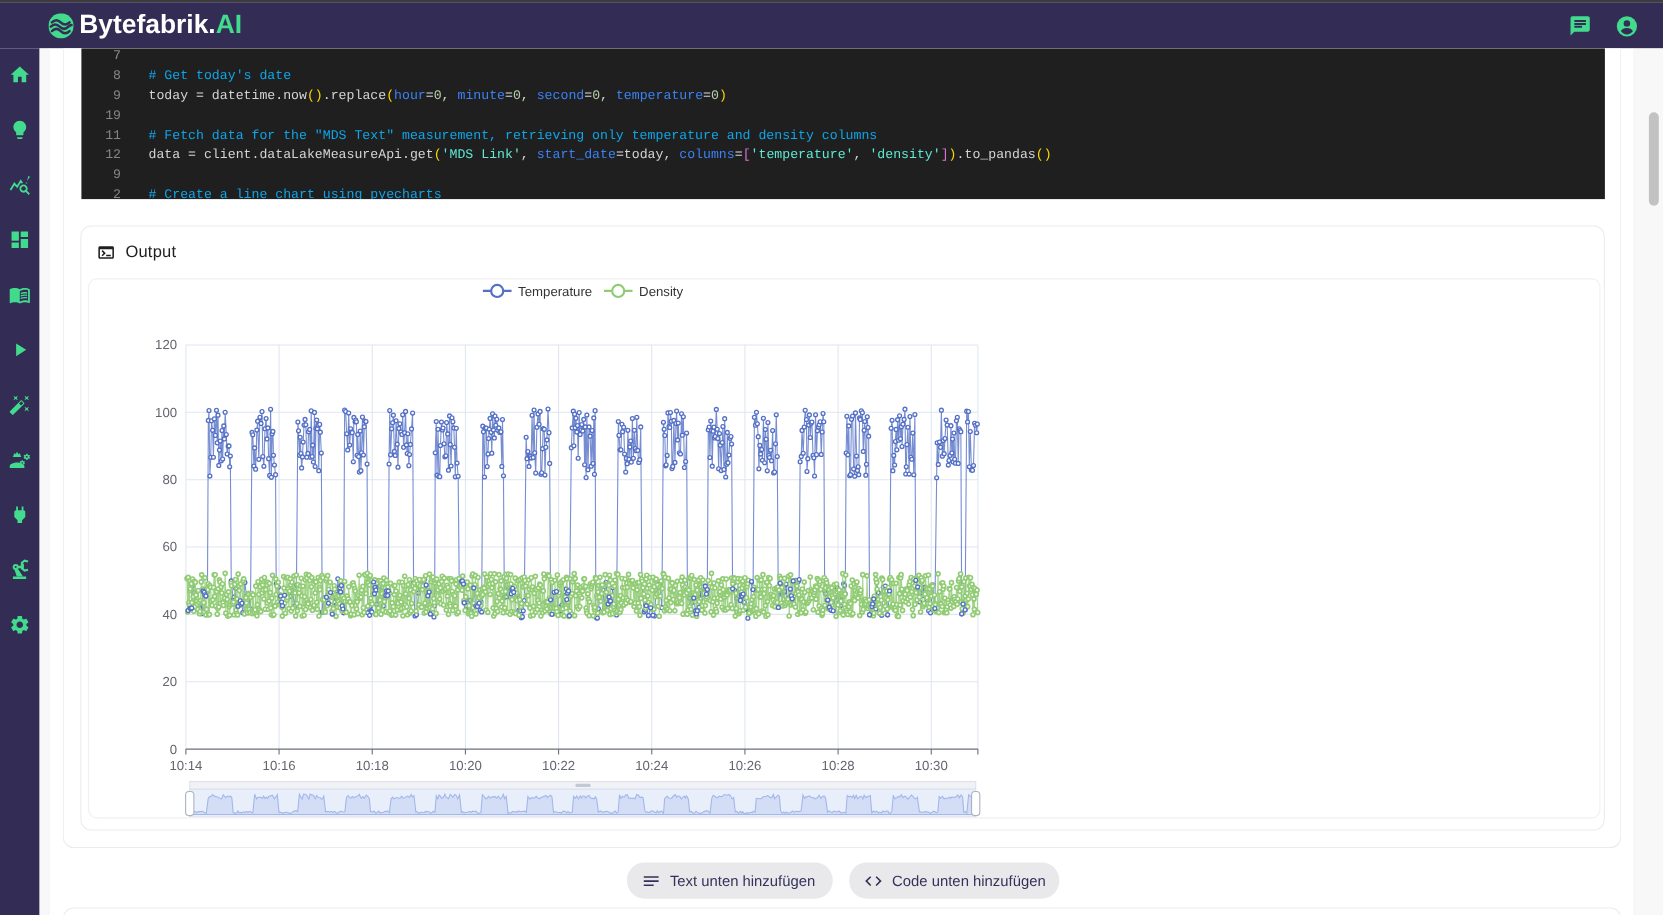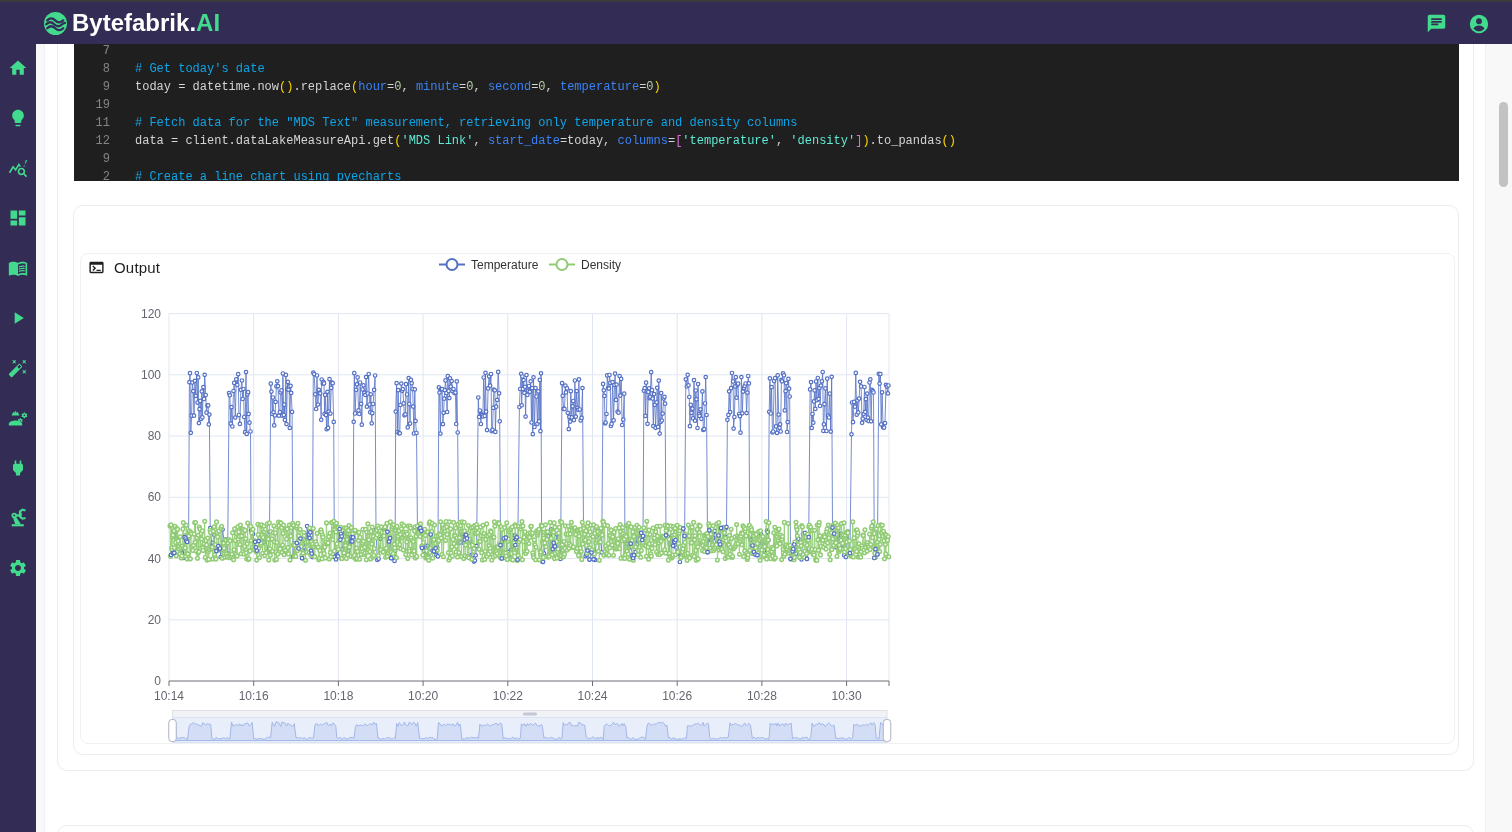--- a/index.html
+++ b/index.html
@@ -18,21 +18,21 @@
     border:1px solid #ececee; border-top:none; border-radius:0 0 10px 10px; }
   #code { left:74px; top:44px; width:1385px; height:137px; background:#1f1f1f; overflow:hidden; }
   #code pre { position:absolute; left:0; top:-2px; font-family:"Liberation Mono", monospace;
     font-size:12px; line-height:18px; color:#d4d4d4; white-space:pre; }
   .ln { display:inline-block; width:36px; text-align:right; color:#858585; padding-right:0; }
   .ind { display:inline-block; width:25px; }
   .cmt { color:#0ea5e9; } .str { color:#5eead4; } .num { color:#b5cea8; }
   .prm { color:#3b82f6;text-align:center; } .b1 { color:#ffd700; } .b2 { color:#da70d6; }
   #card { left:73px; top:205px; width:1386px; height:550px; background:#fff;
     border:1px solid #ececee; border-radius:10px; }
-  #cardhead { position:absolute; left:14px; top:15px; display:flex; align-items:flex-end;margin-top:38px; }
+  #cardhead { position:absolute; left:14px; top:15px; display:flex; align-items:flex-end; }
   #cardhead svg { width:17px; height:17px; }
   #cardhead span { margin-left:9px; font-size:15px; font-weight:500; color:#1f1f21; letter-spacing:.2px; }
   #panel { position:absolute; left:6px; top:47px; width:1375px; height:491px;
     border:1px solid #f1f1f3; border-radius:8px; }
   #chart { position:absolute; left:-1px; top:-1px; }
   #btnrow { left:0; top:784px; width:1512px; height:32px; }
   .pill { position:absolute; height:33px; background:#e9e9eb; border-radius:16px;
     display:flex; align-items:center; font-size:13.5px; color:#34325a; }
   .pill svg { width:18px; height:18px; margin-right:8px; fill:#34325a; }
   #cell2 { left:57px; top:825px; width:1417px; height:30px; background:#fff;
@@ -2351,15 +2351,27 @@
           <rect x="92.5" y="457.5" width="714.5" height="7" fill="#f1f2f6" stroke="#dfe1e8" stroke-width="1"></rect>
           <rect x="443" y="459.5" width="14" height="3" rx="1.5" fill="#c3c8d4"></rect>
           <rect x="92.5" y="464.5" width="714.5" height="25.0" fill="#e9eefb" stroke="#dbe2f2" stroke-width="1"></rect>
           <path d="M94.5 487.5 L94.5 484.5 L95.5 485.4 L97.2 484.6 L98.8 485.8 L100.0 484.8 L101.2 484.8 L102.5 484.7 L103.9 484.5 L105.7 485.6 L107.5 486.5 L109.2 473.4 L110.5 471.2 L111.7 471.1 L113.3 469.4 L114.5 470.5 L116.0 471.2 L117.4 471.3 L118.5 471.9 L120.1 472.9 L121.4 473.2 L123.0 469.5 L124.1 470.9 L125.3 472.0 L127.0 470.7 L128.6 471.4 L129.8 470.7 L130.8 472.5 L131.9 485.5 L133.7 486.4 L135.3 485.8 L136.3 484.3 L137.6 486.0 L138.7 485.6 L139.8 486.1 L141.0 485.1 L142.3 485.8 L143.7 484.6 L145.3 485.7 L147.0 484.6 L148.5 485.4 L149.8 486.2 L151.5 469.1 L153.2 473.4 L154.4 471.9 L155.6 472.0 L156.8 471.6 L158.6 472.9 L159.6 470.8 L161.0 473.0 L162.1 471.6 L163.2 472.8 L164.6 470.7 L165.9 470.6 L167.7 469.9 L169.4 473.1 L171.1 471.3 L172.1 469.4 L173.7 485.7 L175.3 485.5 L176.9 486.4 L178.6 485.6 L180.3 485.4 L181.9 485.8 L183.3 486.4 L184.7 486.3 L186.4 484.9 L187.8 484.2 L189.5 484.2 L190.6 484.8 L192.2 469.1 L193.5 471.7 L194.7 473.4 L196.0 468.9 L197.5 469.1 L199.1 470.2 L200.8 473.5 L201.9 469.0 L203.6 469.6 L204.9 470.0 L206.6 473.1 L207.9 470.1 L209.4 471.8 L210.9 472.0 L212.0 473.5 L213.3 473.1 L214.3 470.7 L216.0 484.8 L217.6 484.7 L218.8 484.8 L220.0 485.2 L221.5 484.6 L222.6 485.7 L224.3 484.6 L226.0 486.2 L227.2 486.2 L228.8 484.7 L230.3 484.6 L231.7 485.2 L233.5 484.9 L235.0 471.7 L236.6 470.2 L237.9 472.2 L239.2 472.3 L240.5 471.1 L242.1 472.3 L243.6 471.1 L245.3 470.7 L246.6 469.1 L248.3 472.8 L249.9 471.1 L251.2 472.8 L252.9 469.8 L254.7 471.4 L255.8 473.3 L256.8 484.6 L258.4 485.4 L260.1 484.3 L261.6 486.3 L263.0 485.5 L264.2 484.3 L265.8 486.2 L267.0 485.7 L268.5 485.7 L269.8 484.5 L271.0 484.8 L272.2 484.2 L274.0 485.7 L275.5 473.2 L277.0 471.6 L278.0 473.1 L279.1 472.6 L280.9 472.0 L282.3 472.7 L283.4 472.7 L285.2 470.8 L286.3 472.5 L288.0 472.3 L289.3 471.2 L290.6 470.7 L292.4 471.9 L293.7 469.2 L295.0 471.4 L296.4 470.4 L298.0 485.2 L299.0 484.8 L300.3 486.3 L301.5 486.0 L303.2 485.2 L304.4 485.9 L305.7 485.8 L306.9 484.6 L308.6 484.8 L310.3 484.9 L311.4 486.4 L312.5 485.9 L313.9 484.5 L315.4 485.5 L316.6 470.6 L317.9 473.4 L319.1 469.7 L320.3 470.8 L321.4 472.9 L323.2 471.6 L324.4 468.9 L325.5 471.7 L326.6 472.2 L327.8 473.0 L329.3 469.2 L330.4 470.0 L331.8 471.8 L333.5 469.3 L334.5 469.8 L336.2 473.1 L337.8 469.6 L339.5 485.5 L340.6 484.9 L341.9 486.2 L343.0 485.5 L344.1 485.6 L345.5 485.2 L346.9 484.6 L347.9 485.7 L349.7 484.4 L351.4 484.7 L352.8 484.6 L354.3 486.2 L355.5 486.3 L357.2 485.7 L358.5 469.5 L360.2 471.1 L361.4 473.1 L363.0 472.4 L364.1 471.0 L365.7 472.5 L367.2 471.3 L368.4 471.4 L370.1 471.2 L371.4 472.7 L373.1 470.7 L374.8 473.4 L376.3 471.8 L377.6 469.1 L378.7 473.1 L380.2 471.1 L381.9 486.4 L382.9 485.9 L384.6 486.1 L386.0 484.7 L387.1 485.2 L388.8 484.7 L390.1 485.4 L391.4 484.2 L393.0 484.9 L394.2 484.7 L395.6 484.6 L396.9 484.4 L398.5 485.4 L399.9 471.1 L401.7 473.5 L403.3 472.0 L404.4 472.5 L406.0 472.4 L407.6 470.9 L409.0 472.5 L410.4 473.3 L412.0 471.8 L413.3 471.7 L415.1 470.6 L416.7 470.3 L417.8 472.2 L419.5 470.6 L420.5 469.9 L421.8 471.5 L423.2 485.8 L424.8 484.8 L426.4 485.4 L427.8 485.8 L428.8 485.4 L430.3 486.1 L432.0 484.4 L433.7 484.5 L435.0 486.1 L436.3 484.7 L438.1 486.2 L439.1 485.7 L440.3 485.1 L441.4 471.0 L443.2 472.5 L444.3 470.6 L446.0 473.3 L447.5 470.5 L448.6 472.4 L450.1 470.6 L451.1 470.7 L452.5 472.4 L454.3 470.7 L455.5 470.2 L457.2 472.7 L458.7 472.8 L460.2 473.2 L461.3 471.4 L462.4 473.3 L464.0 485.4 L465.7 484.2 L467.4 485.2 L468.6 485.3 L470.4 484.7 L471.9 484.5 L473.3 485.2 L475.0 486.0 L476.6 486.4 L478.1 485.1 L479.2 484.3 L480.5 486.1 L481.9 485.1 L483.2 469.5 L484.3 472.7 L486.0 471.1 L487.6 471.7 L488.6 469.8 L490.4 469.6 L491.5 472.8 L493.3 472.5 L494.7 473.0 L496.2 472.5 L497.4 473.2 L498.7 469.5 L500.3 469.8 L501.9 472.1 L503.4 471.7 L504.6 472.1 L506.3 484.1 L507.7 485.7 L508.9 485.0 L510.5 485.9 L512.1 484.1 L513.4 484.2 L514.7 484.9 L516.4 486.0 L517.7 484.1 L518.7 485.8 L520.1 484.7 L521.6 484.3 L523.2 486.5 L524.2 473.4 L525.2 471.9 L526.4 470.9 L528.2 472.4 L529.6 472.7 L530.6 472.8 L532.3 470.4 L533.8 469.4 L535.1 471.9 L536.5 470.5 L538.2 471.3 L539.3 473.4 L540.8 471.6 L542.1 470.7 L543.1 472.5 L544.1 470.6 L545.8 473.5 L546.9 484.8 L548.5 484.6 L550.2 486.2 L551.2 486.3 L552.8 484.5 L554.3 485.9 L555.9 486.2 L557.2 486.5 L559.0 485.5 L560.6 484.6 L562.1 484.1 L563.7 484.3 L565.5 486.3 L567.1 472.8 L568.3 470.1 L569.4 470.5 L571.0 471.9 L572.3 472.3 L573.8 470.8 L575.5 471.3 L576.8 470.9 L578.1 469.5 L579.7 469.5 L581.3 469.9 L582.6 469.2 L584.1 470.5 L585.6 473.3 L587.0 472.1 L588.4 485.0 L589.9 484.6 L591.2 486.5 L593.0 484.6 L594.1 486.2 L595.3 484.9 L596.4 486.5 L597.8 486.5 L599.0 485.6 L600.1 486.5 L601.4 485.9 L602.6 485.5 L603.9 485.7 L604.9 484.5 L606.5 485.3 L607.5 472.8 L608.9 472.9 L610.6 473.1 L612.0 473.1 L613.5 471.5 L615.0 471.1 L616.7 470.9 L617.8 470.3 L618.9 470.9 L620.6 472.4 L621.8 471.8 L623.0 469.3 L624.1 473.1 L625.6 471.6 L627.3 469.9 L628.5 470.9 L629.7 484.4 L631.3 486.3 L632.4 485.1 L633.9 486.4 L634.9 485.1 L636.4 486.3 L638.0 485.9 L639.5 485.2 L640.8 484.2 L642.1 485.5 L643.5 484.5 L645.3 484.7 L646.7 484.8 L648.3 484.2 L650.0 469.8 L651.4 472.8 L652.6 471.4 L653.9 471.4 L655.7 470.5 L656.9 471.5 L658.7 472.2 L659.7 472.1 L660.9 473.2 L662.0 473.0 L663.3 472.0 L664.6 469.9 L666.3 472.7 L667.6 471.3 L669.2 470.6 L670.5 472.3 L672.3 485.4 L673.8 484.2 L675.3 485.1 L676.9 485.7 L678.0 484.2 L679.4 485.1 L680.5 484.7 L681.8 485.0 L683.0 484.3 L684.3 485.8 L686.0 486.0 L687.2 485.3 L689.0 486.2 L690.2 470.2 L691.8 471.4 L692.9 470.8 L694.5 472.1 L695.9 470.0 L697.0 473.0 L698.4 470.0 L699.8 473.2 L701.5 471.3 L703.0 470.9 L704.5 473.3 L705.6 470.0 L707.1 472.1 L708.2 471.3 L709.4 471.0 L711.2 470.2 L712.5 485.9 L714.1 484.3 L715.3 485.3 L717.0 484.4 L718.4 486.2 L719.8 485.3 L721.4 486.1 L722.6 484.1 L723.6 485.0 L724.7 484.7 L726.0 484.3 L727.2 484.4 L728.4 486.4 L729.5 486.3 L730.8 484.2 L732.1 470.0 L733.5 473.2 L734.8 472.5 L736.4 471.0 L737.6 471.6 L739.4 469.4 L741.0 472.1 L742.5 470.8 L744.0 471.6 L745.0 473.5 L746.2 472.7 L747.3 471.1 L748.7 469.8 L750.2 471.2 L751.3 472.8 L752.4 473.2 L754.0 471.9 L755.8 485.1 L757.0 485.1 L758.6 485.6 L760.0 485.1 L761.8 485.0 L762.9 485.1 L764.2 485.4 L765.8 486.5 L767.2 485.7 L768.6 484.5 L770.0 485.0 L771.2 485.9 L772.6 485.2 L773.8 471.2 L775.1 472.7 L776.8 470.9 L778.3 473.4 L779.9 472.5 L781.4 473.0 L783.1 471.5 L784.1 472.8 L785.2 471.6 L786.9 471.8 L788.3 471.9 L789.7 470.7 L790.7 469.7 L792.1 472.1 L793.7 469.6 L795.1 471.5 L796.2 485.4 L797.8 485.1 L798.9 486.2 L800.6 469.5 L802.3 470.9 L804.0 473.2 L805.6 469.2 L806 487.5 Z" fill="#d3def6" stroke="#a3b7e8" stroke-width="1"></path>
           <rect x="88.75" y="466.5" width="7.5" height="22" rx="3" fill="#ffffff" stroke="#abb2c0" stroke-width="1"></rect>
           <rect x="803.25" y="466.5" width="7.5" height="22" rx="3" fill="#ffffff" stroke="#abb2c0" stroke-width="1"></rect>
         </svg></div>
     </div>
 </div>
 <div class="abs" id="btnrow">
+  <div class="pill" style="left:570px; padding:0 16px 0 13px;">
+    <svg viewBox="0 0 24 24">
+        <path d="M3 18h12v-2H3v2zM3 6v2h18V6H3zm0 7h18v-2H3v2z"></path>
+      </svg>
+    Text unten hinzufügen
+  </div>
+  <div class="pill" style="left:772px; padding:0 12px 0 13px;">
+    <svg viewBox="0 0 24 24">
+        <path d="M9.4 16.6 4.8 12l4.6-4.6L8 6l-6 6 6 6 1.4-1.4zm5.2 0 4.6-4.6-4.6-4.6L16 6l6 6-6 6-1.4-1.4z"></path>
+      </svg>
+    Code unten hinzufügen
+  </div>
 </div>
 <div class="abs" id="cell2"></div>
 <div class="abs" id="sbthumb"></div>
 
 </body></html>

